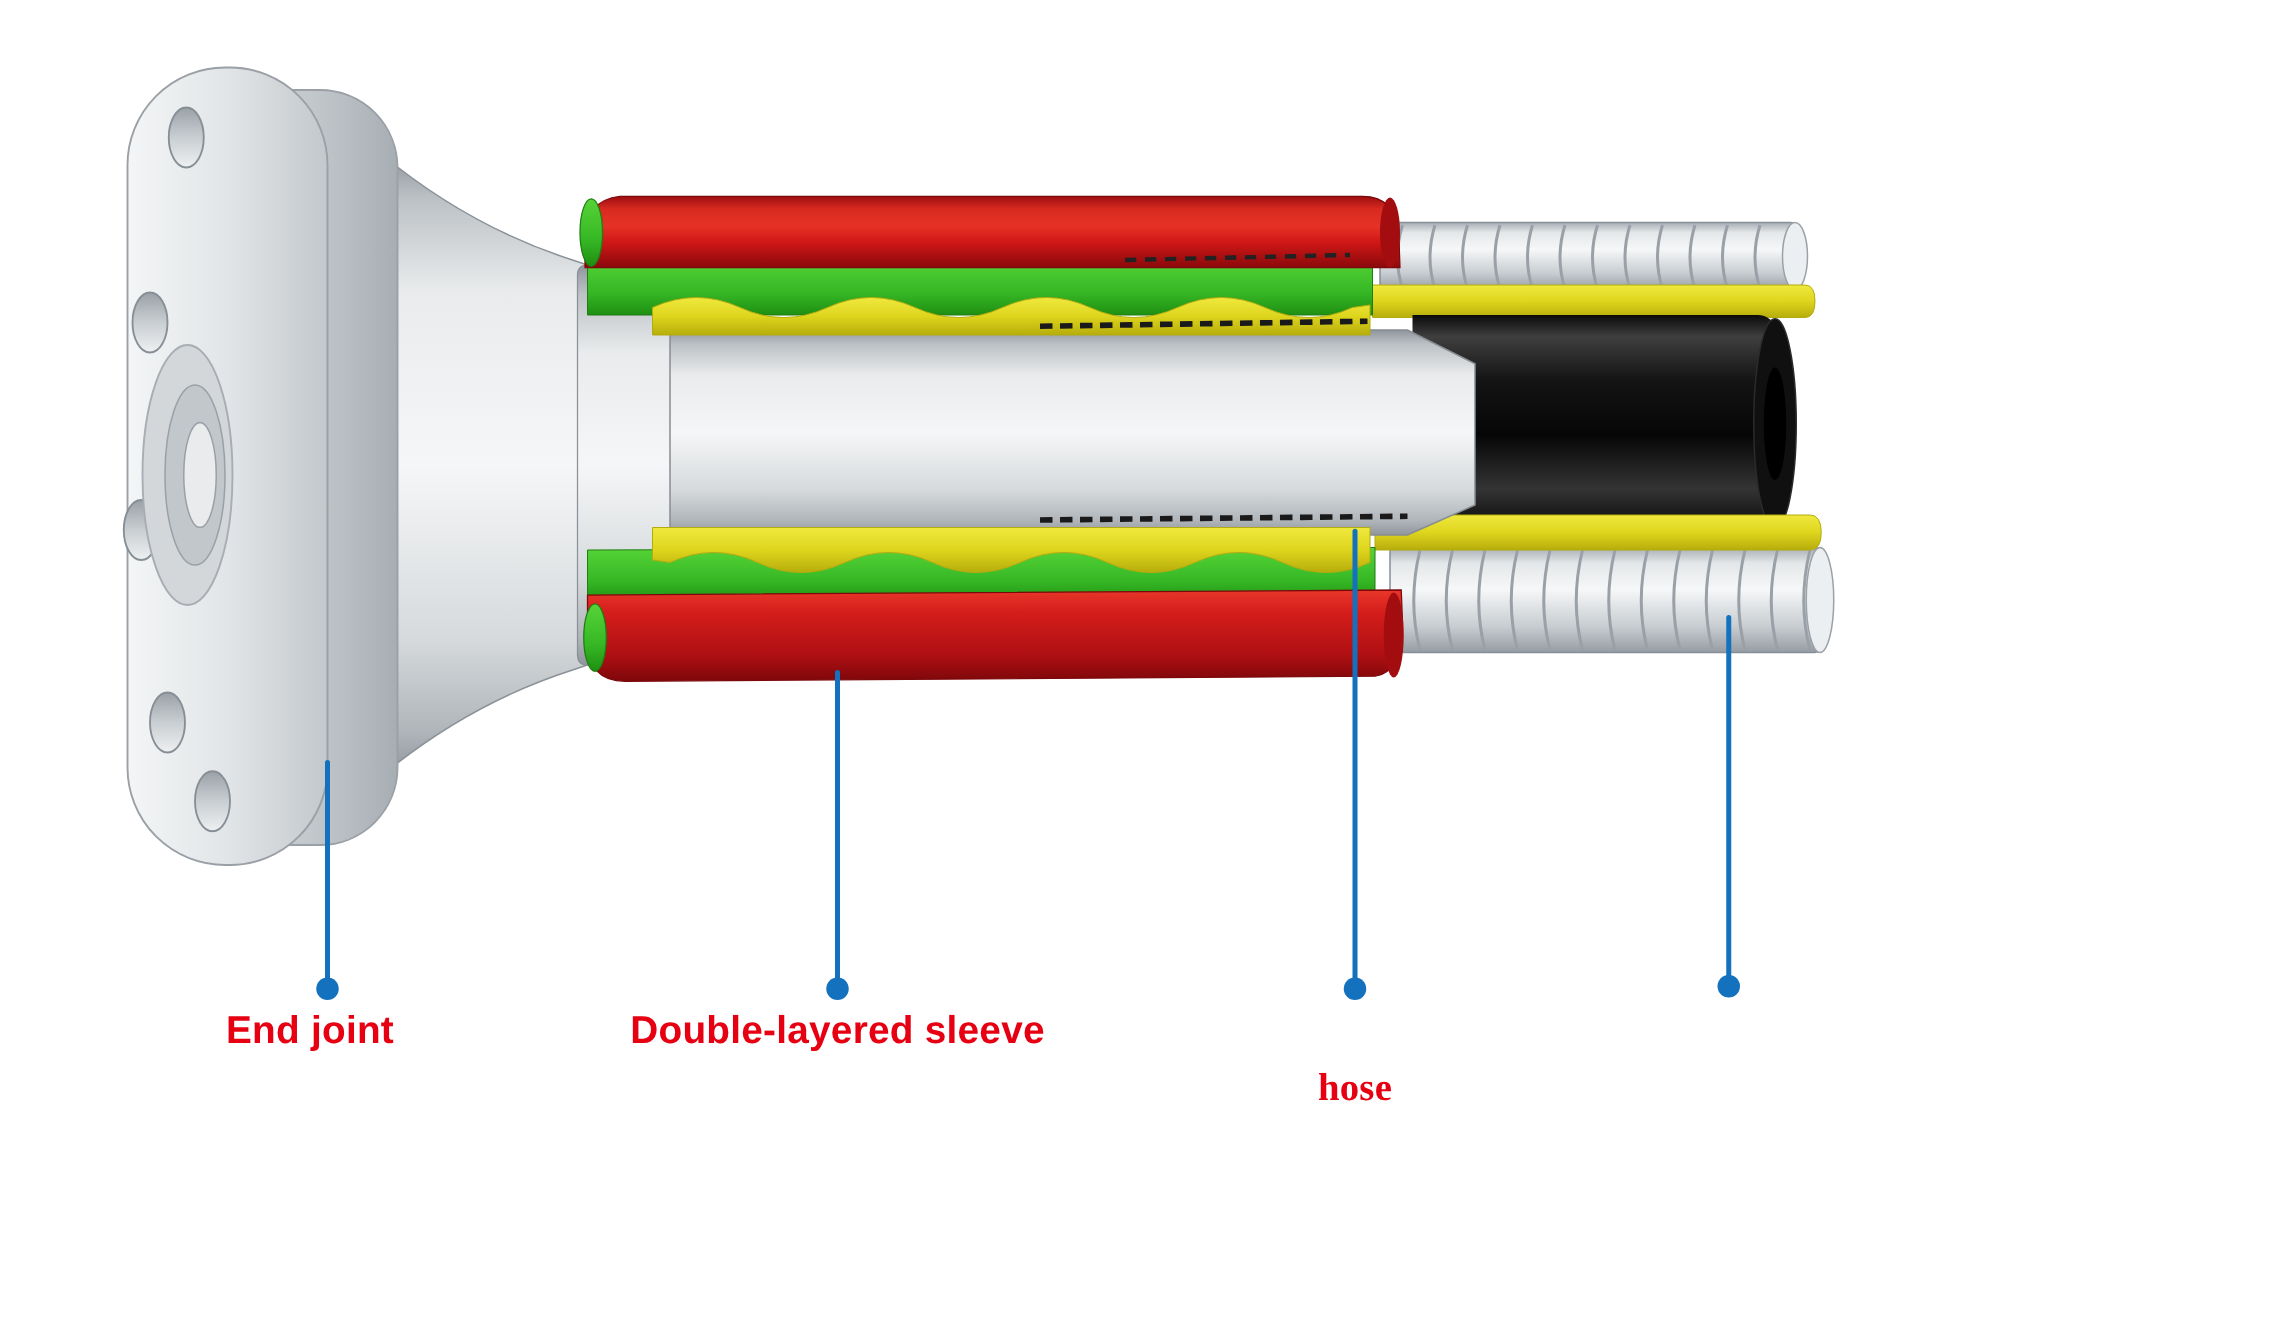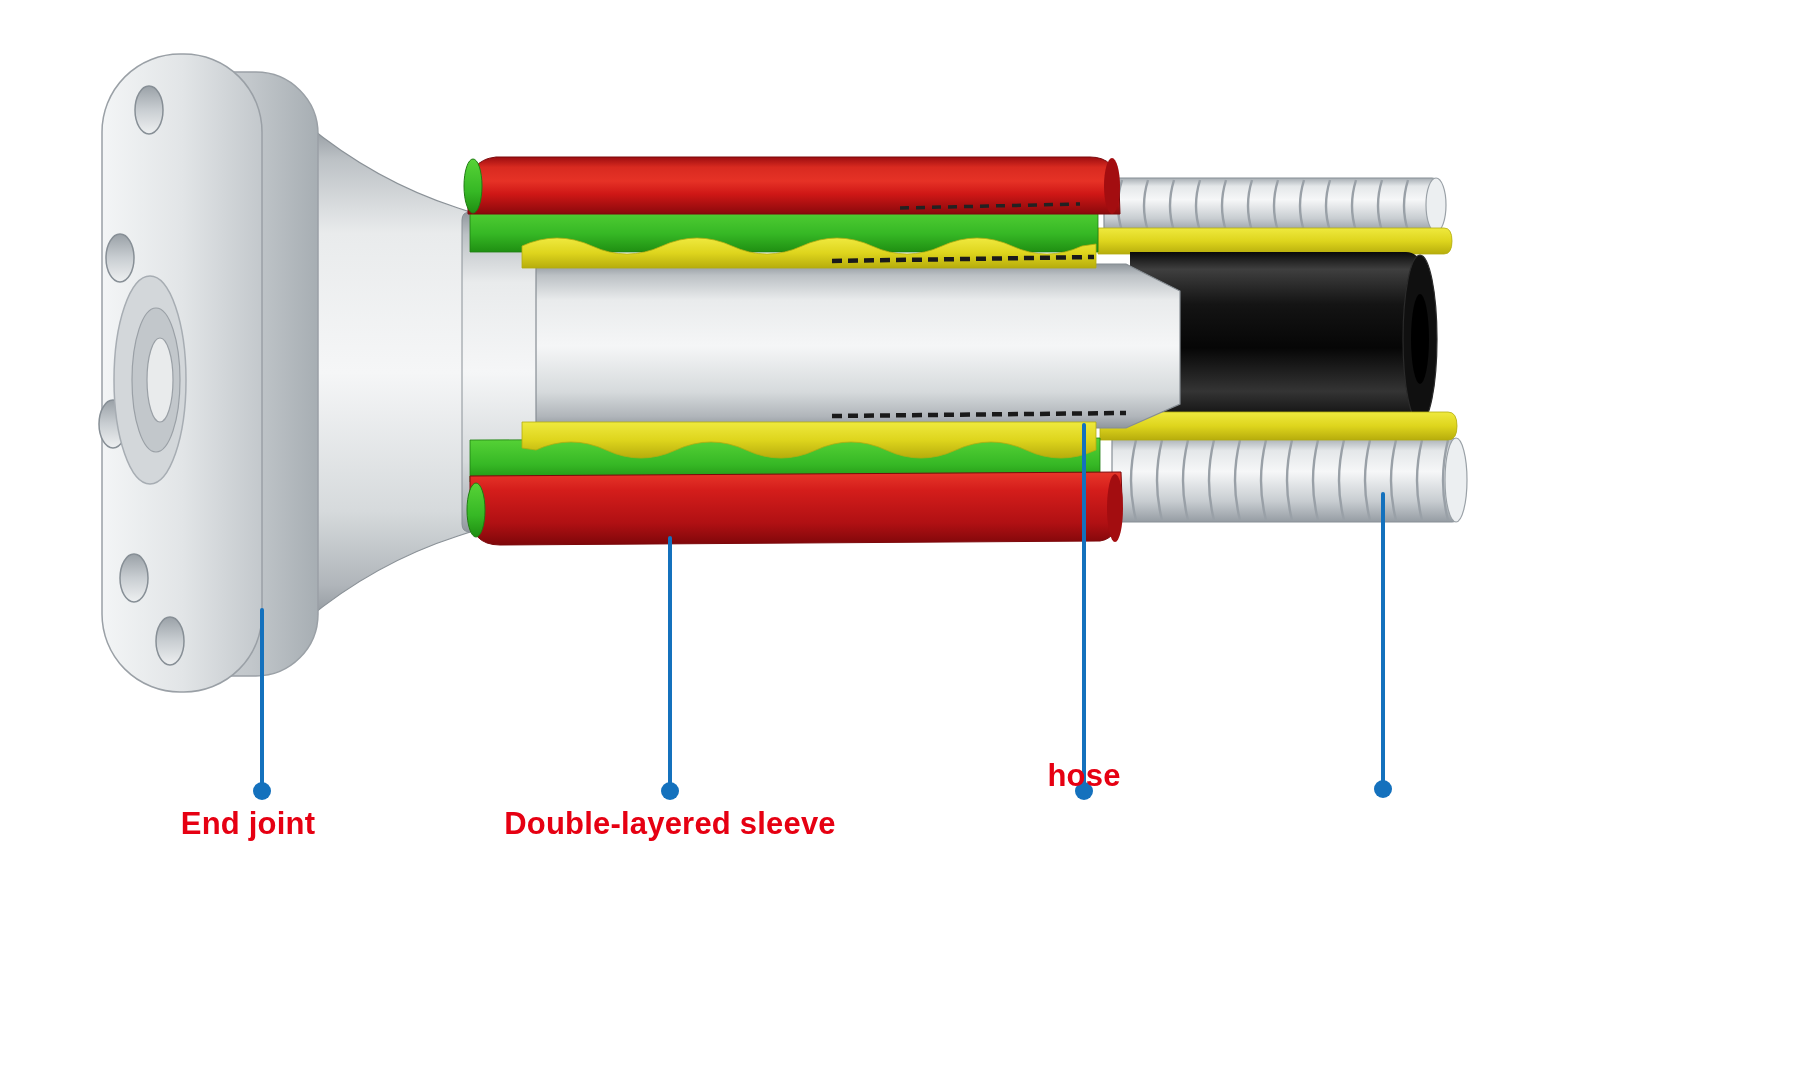--- a/index.html
+++ b/index.html
@@ -168,18 +168,18 @@
   <div class="leader" style="left:260px; top:608px; height:186px;"></div>
   <div class="leader-dot" style="left:253px; top:782px;"></div>
   <div class="part-label" style="left:248px; top:806px;">End joint</div>
 
   <div class="leader" style="left:668px; top:536px; height:258px;"></div>
   <div class="leader-dot" style="left:661px; top:782px;"></div>
   <div class="part-label" style="left:670px; top:806px;text-align:center;">Double-layered sleeve</div>
 
   <div class="leader" style="left:1082px; top:423px; height:371px;"></div>
   <div class="leader-dot" style="left:1075px; top:782px;"></div>
-  <div class="part-label" style="left:1084px; top:758px;">hose</div>
+  <div class="part-label" style="left:1084px; top:852px;font-family:Liberation Serif, serif;">hose</div>
 
   <div class="leader" style="left:1381px; top:492px; height:300px;"></div>
   <div class="leader-dot" style="left:1374px; top:780px;"></div>
 
 </div>
 
 </body></html>

